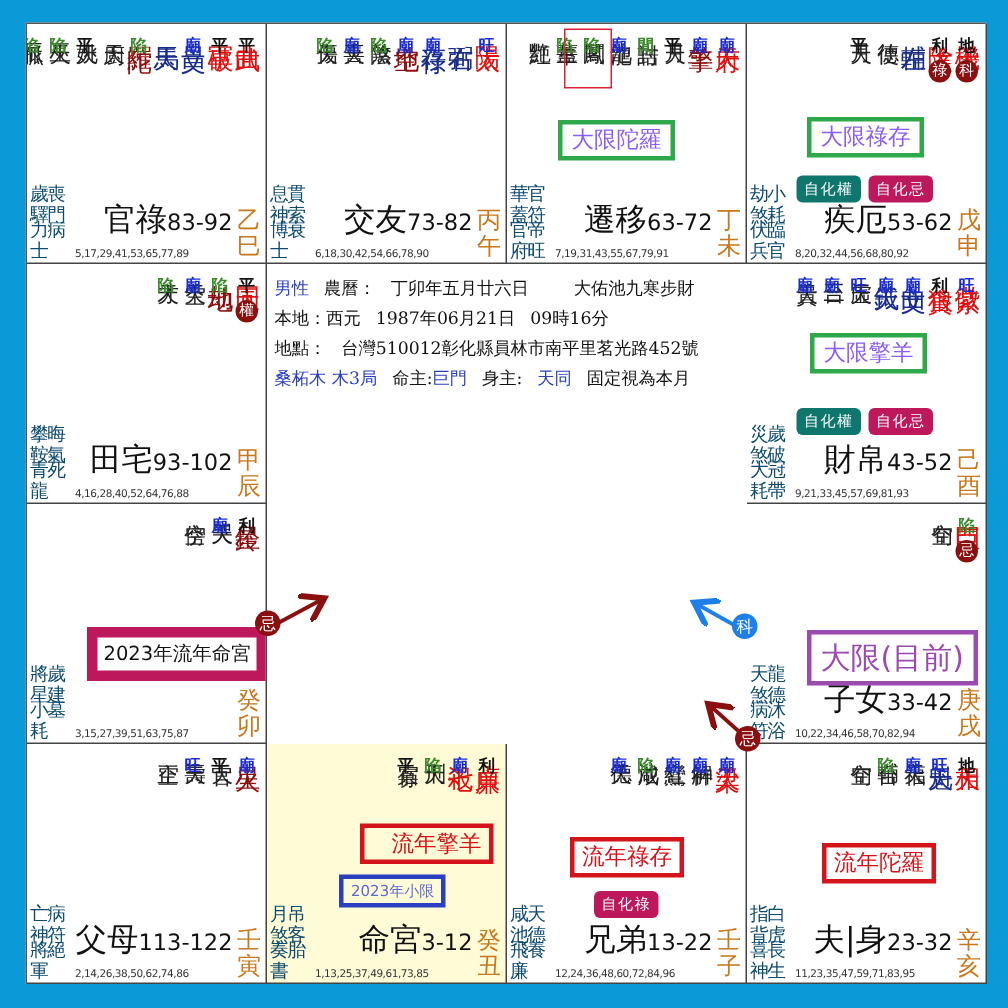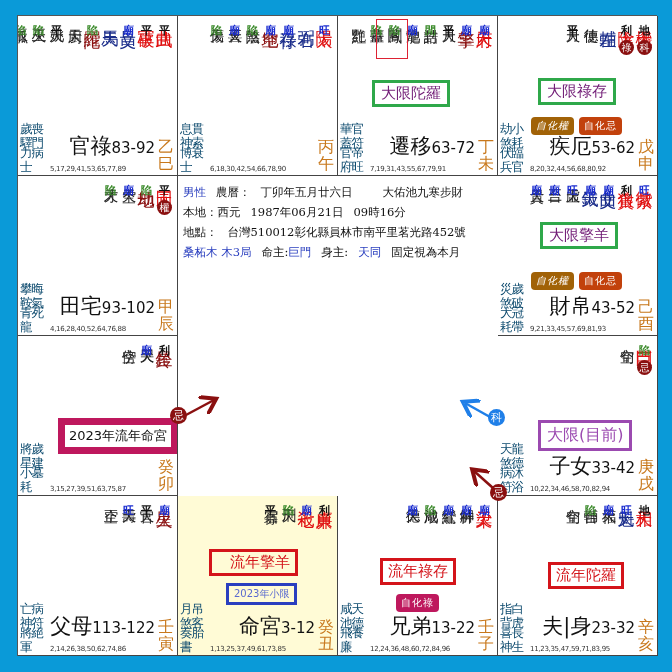--- a/index.html
+++ b/index.html
@@ -24,28 +24,28 @@
   .br-wang { color:#1a2cd0; }
   .br-xian2 { color:#3a8a2a; }
   .hua { display:inline-block; width:15px; height:15px; border-radius:50%; background:#8a1010; color:#fff;
          font-size:10px; line-height:15px; text-align:center; margin-top:3px; }
   .left-pair { position:absolute; left:2px; font-size:12.5px; line-height:14px; color:#0c4a6e; width:30px; letter-spacing:-1px; }
   .gong { position:absolute; bottom:15px; right:22px; font-size:21px; color:#111; white-space:nowrap; }
   .gong .rng { font-size:15px; }
   .ages { position:absolute; left:32px; bottom:2px; font-size:7px; color:#333; letter-spacing:-0.3px; white-space:nowrap; }
   .gz { position:absolute; right:2px; bottom:3px; font-size:16px; line-height:17px; color:#c8781c; width:18px; text-align:center; }
   .tag { position:absolute; font-size:14px; text-align:center; box-sizing:border-box; white-space:nowrap; }
-  .tag.green { border:3px solid #2fa84a; color:#701a75; padding:1px 6px; font-size:15px; }
+  .tag.green { border:3px solid #2fa84a; color:#8b5cf6; padding:1px 6px; font-size:15px; }
   .tag.red { border:3px solid #d4141a; color:#d4141a; padding:1px 5px; font-size:15px; }
   .tag.blue { border:3px solid #2a3fbf; color:#5a6ad0; padding:1px 5px; font-size:10px; }
   .tag.cyan { border:7px solid #be185d; color:#111; padding:2px 4px; font-size:13px; }
-  .tag.purple { border:3px solid #9b4ab0; color:#9b4ab0; padding:2px 6px; font-size:16px; }
+  .tag.purple { border:3px solid #9b4ab0; color:#9b4ab0; padding:2px 6px; font-size:20px; }
   .pill { position:absolute; font-size:10px; color:#fff; padding:2px 5px; border-radius:4px; letter-spacing:1px; }
-  .pill.quan { background:#a16207;font-style:italic; }
-  .pill.ji { background:#c2410c; }
+  .pill.quan { background:#0f766e; }
+  .pill.ji { background:#be185d; }
   .pill.lu { background:#be185d; }
   .center { position:absolute; left:161px; top:161px; width:318px; height:318px; background:#fff; }
   .center .line { position:absolute; left:4px; font-family:"DejaVu Serif", serif; font-size:11.5px; color:#111; white-space:nowrap; }
   .center .blue { color:#2a3fbf; }
   .outer-hua { position:absolute; width:17px; height:17px; border-radius:50%; color:#fff; font-size:11px; line-height:17px; text-align:center; }
   .fenge { position:absolute; border:1px solid #d23; width:40px; height:44px; box-sizing:border-box; }
 </style>
 </head>
 <body>
 
@@ -125,20 +125,21 @@
         </div>
         <div class="star minor">
           <span class="nm">天傷</span>
           <span class="br br-xian">陷</span>
         </div>
       </div>
       <div class="left-pair" style="top: 106px; white-space: pre;">息貫
 神索</div>
       <div class="left-pair" style="bottom: 1px; white-space: pre;">博衰
 士</div>
+      <div class="gong"><span>交友</span><span class="rng">73-82</span></div>
       <div class="ages">6,18,30,42,54,66,78,90</div>
       <div class="gz">丙午</div>
     </div>
     <div class="cell" style="left: 320px; top: 0px;">
       <div class="stars">
         <div class="star major">
           <span class="nm">天府</span>
           <span class="br br-miao">廟</span>
         </div>
         <div class="star sha">
@@ -376,21 +377,21 @@
           <span class="br br-ping">平</span>
         </div>
       </div>
       <div class="left-pair" style="top: 106px; white-space: pre;">月吊
 煞客</div>
       <div class="left-pair" style="bottom: 1px; white-space: pre;">奏胎
 書</div>
       <div class="gong"><span>命宮</span><span class="rng">3-12</span></div>
       <div class="ages">1,13,25,37,49,61,73,85</div>
       <div class="gz">癸丑</div>
-      <div class="tag red" style="left: 31px; top: 53px; padding-left: 18px;">流年擎羊</div>
+      <div class="tag red" style="left: 62px; top: 53px; padding-left: 18px;">流年擎羊</div>
       <div class="tag blue" style="left: 48px; top: 87px;">2023年小限</div>
     </div>
     <div class="cell" style="left: 320px; top: 480px;">
       <div class="stars">
         <div class="star major">
           <span class="nm">天梁</span>
           <span class="br br-miao">廟</span>
         </div>
         <div class="star minor">
           <span class="nm">解神</span>

